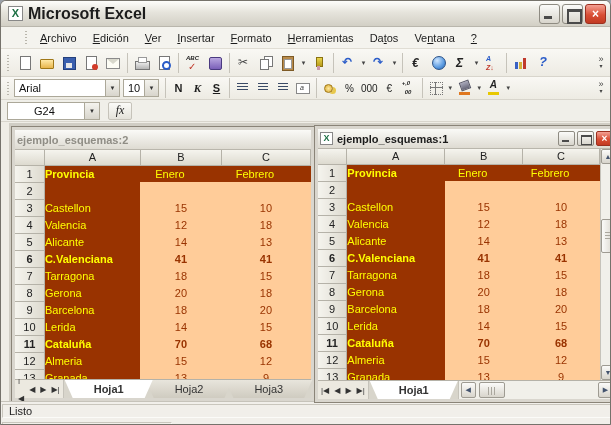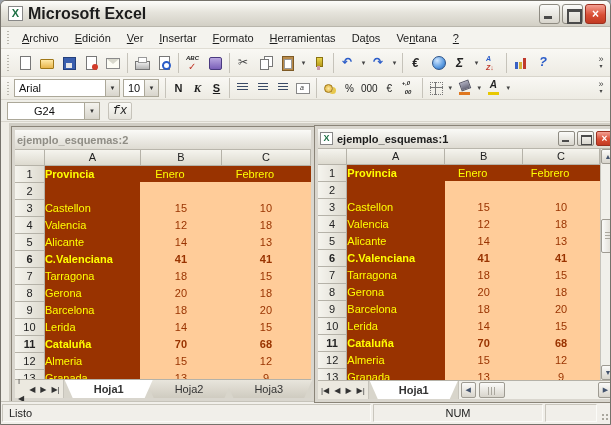--- a/index.html
+++ b/index.html
@@ -14,21 +14,21 @@
   .apptitle{font-weight:700;font-size:16px;color:#1c1c1c;flex:1;}
   .winbtns{display:flex;gap:2px;}
   .wbtn{width:21px;height:20px;border:1px solid #8E8B82;border-radius:3px;
         background:linear-gradient(#FBFBF9,#D8D5CC);display:flex;align-items:center;justify-content:center;
         font-size:10px;color:#333;position:relative;}
   .wbtn.min::after{content:"";position:absolute;left:4px;bottom:4px;width:8px;height:3px;background:#4a4a4a;}
   .wbtn.max::after{content:"";position:absolute;left:4px;top:4px;width:11px;height:10px;border:2px solid #4a4a4a;border-top-width:3px;}
   .wbtn.close{background:linear-gradient(#F3A093,#D94E35 55%,#C23A22);border-color:#9C2F1F;color:#fff;
         font-weight:700;font-size:12px;}
   
-  .menubar{height:22px;background:#F4F3EE;border-bottom:1px solid #E0DDD4;display:flex;align-items:center;padding-left:2px;}
+  .menubar{height:22px;background:#F4F3EE;border-bottom:1px solid #E0DDD4;display:flex;align-items:center;padding-left:20px;}
   .grip{width:5px;height:80%;margin:0 3px;background:repeating-linear-gradient(#B9B6AC 0 1px,transparent 1px 3px);
         background-size:2px 3px;background-repeat:repeat-y;background-position:1px 2px;}
   .menu-item{padding:3px 8px;font-size:11px;color:#1c1c1c;}
   .menu-item u{text-underline-offset:1px;}
   
   .toolbar{display:flex;align-items:center;background:linear-gradient(#F9F8F4,#EDEBE3);
            border-bottom:1px solid #D8D5CC;padding:1px 2px;}
   .tb-std{height:28px;}
   .tb-fmt{height:23px;}
   .tbtn{width:22px;height:22px;display:flex;align-items:center;justify-content:center;border-radius:2px;}
@@ -105,21 +105,21 @@
   .ic-fill-color-icon::after{content:"";position:absolute;left:1px;bottom:0;width:11px;height:3px;background:#E07820;}
   .ic-font-color-icon::before{content:"A";position:absolute;left:3px;top:-2px;font-weight:700;font-size:10px;line-height:12px;color:#222;}
   .ic-font-color-icon::after{content:"";position:absolute;left:1px;bottom:0;width:11px;height:3px;background:#E8C800;}
   
   .formularow{height:22px;background:#F0EFE9;border-bottom:1px solid #D8D5CC;display:flex;align-items:center;padding:0 2px;}
   .namebox{width:78px;height:18px;background:#fff;border:1px solid #ACA899;font-size:11px;display:flex;
            align-items:center;padding-left:26px;color:#111;margin-left:4px;}
   .nbdd{width:15px;height:18px;border:1px solid #ACA899;border-left:none;background:linear-gradient(#F4F3EE,#D8D5CC);
         display:flex;align-items:center;justify-content:center;font-size:6px;color:#333;}
   .fx{width:24px;height:18px;margin-left:8px;display:flex;align-items:center;justify-content:center;
-      font-family:Liberation Mono, monospace;font-style:italic;font-size:12px;color:#222;
+      font-family:Liberation Serif, serif;font-style:italic;font-size:12px;color:#222;
       background:linear-gradient(#FBFBF8,#E4E2DA);border:1px solid #C6C3BA;border-radius:2px;}
   
   .mdi{position:absolute;left:8px;top:122px;width:611px;height:282px;background:#D0CDC4;}
   .win{position:absolute;background:#ECE9E0;border:3px solid #D9D6CE;outline:1px solid #8A8478;display:flex;flex-direction:column;}
   .win-left{left:3px;top:4px;width:302px;height:274px;}
   .win-right{left:306px;top:3px;width:303px;height:276px;z-index:5;}
   .wtitle{height:20px;display:flex;align-items:center;padding:0 2px;font-size:11px;font-weight:700;
           background:linear-gradient(#FAFAF7,#DEDBD2);border-bottom:1px solid #B9B6AC;}
   .win-left .wtitle{color:#8F8D85;}
   .win-right .wtitle{color:#1c1c1c;}
@@ -168,21 +168,21 @@
   .hbtn{position:absolute;top:1px;width:15px;height:16px;border:1px solid #9E9B92;border-radius:2px;
         background:linear-gradient(#FBFBF9,#D8D5CC);display:flex;align-items:center;justify-content:center;
         font-size:7px;color:#44546E;}
   .hb-left{left:2px;} .hb-right{right:2px;}
   .hthumb{position:absolute;top:1px;left:20px;width:26px;height:16px;border:1px solid #9E9B92;border-radius:2px;
         background:linear-gradient(#FBFBF9,#D8D5CC);}
   .hthumb::after{content:"";position:absolute;left:8px;top:4px;width:9px;height:8px;
         background:repeating-linear-gradient(90deg,#AAA79E 0 1px,transparent 1px 3px);}
   
   .statusbar{position:absolute;left:0;bottom:0;width:611px;height:23px;background:#F1EFEA;
-             border-top:1px solid #C6C3BA;display:flex;align-items:stretch;font-size:11px;color:#222;}
+             border-top:1px solid #C6C3BA;display:flex;align-items:stretch;font-size:11px;color:#222;flex-direction:column;}
   .pane{border:1px solid;border-color:#C9C6BD #FBFBF8 #FBFBF8 #C9C6BD;margin:2px 1px;display:flex;align-items:center;}
   .pane.main{flex:1;padding-left:6px;}
   .pane.num{width:170px;justify-content:center;}
   .pane.blank{width:52px;}
   .sizegrip{width:14px;position:relative;}
   .sizegrip::after{content:"";position:absolute;right:2px;bottom:2px;width:9px;height:9px;
      background:radial-gradient(circle at 2px 2px,#AAA79E 1px,transparent 1px);background-size:4px 4px;}
 </style>
 </head>
 <body>

